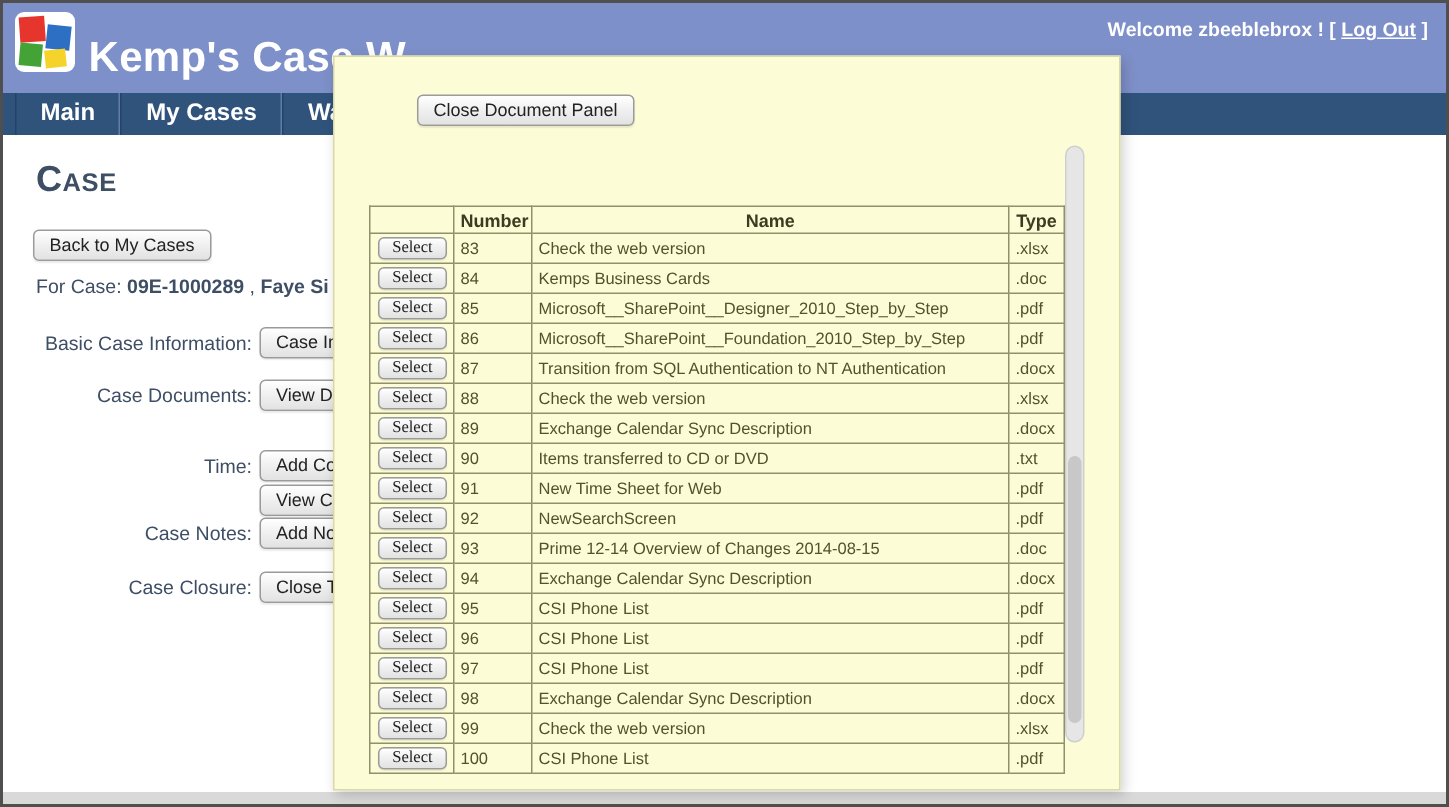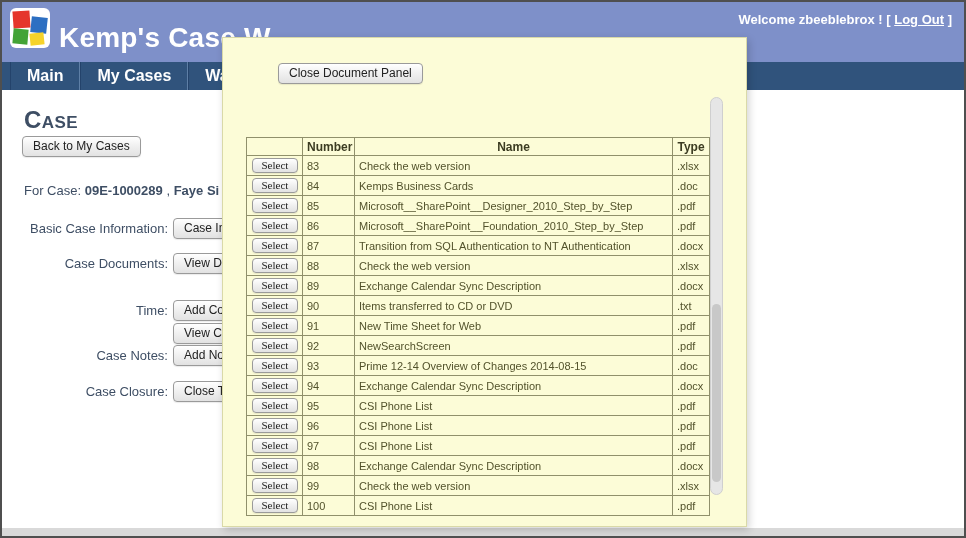--- a/index.html
+++ b/index.html
@@ -58,21 +58,21 @@
   }
   .btn {
     display:inline-block;
     font-family:"Liberation Sans", sans-serif;
     font-size:12px; color:#222222;
     background:linear-gradient(#ffffff, #f1f1f1 45%, #e2e2e2);
     border:1px solid #9a9a9a; border-radius:4px;
     padding:2px 10px 3px; white-space:nowrap; cursor:pointer;
     box-shadow:0 1px 1px rgba(0,0,0,0.08);
   }
-  .back-btn { position:absolute; left:20px; top:46px; }
+  .back-btn { position:absolute; left:20px; top:63px; }
   .for-case {
     position:absolute; left:22px; top:93px;
     font-size:13px; color:var(--heading-text, #3E4E64); white-space:nowrap;
   }
   .for-case b { font-weight:bold; }
   .form-row { position:absolute; left:0; display:flex; align-items:flex-start; }
   .form-label {
     width:166px; text-align:right; font-size:13px;
     color:var(--heading-text, #3E4E64); line-height:22px; white-space:nowrap;
   }

